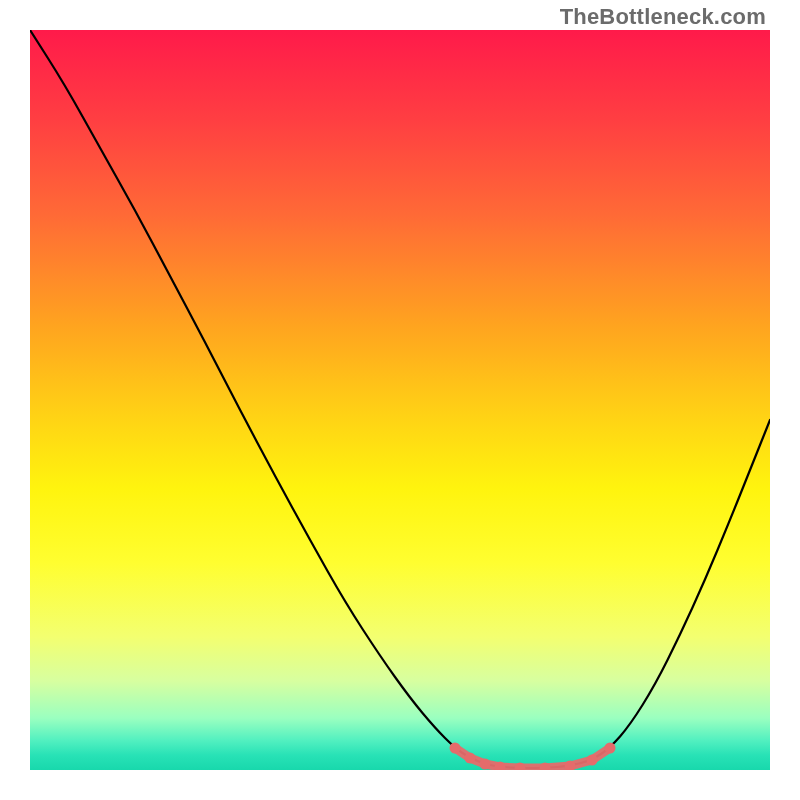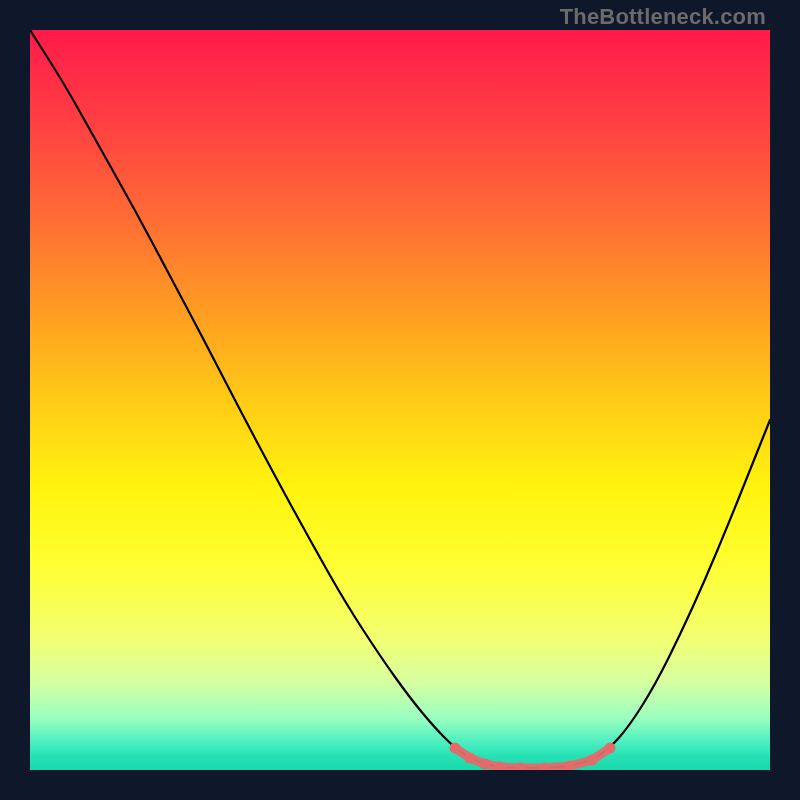--- a/index.html
+++ b/index.html
@@ -1,19 +1,19 @@
 <!DOCTYPE html>
 <html><head>
 <meta charset="utf-8">
 <style>
   * { margin: 0; padding: 0; box-sizing: border-box; }
   html, body { width: 800px; height: 800px; overflow: hidden; background: #000; }
   .frame {
     width: 800px; height: 800px;
-    background: #0f172a;
+    background: #ffffff;
     position: relative;
   }
   .plot-area {
     position: absolute;
     left: 30px; top: 30px;
     width: 740px; height: 740px;
     overflow: hidden;
   }
   .gradient-bg {
     position: absolute;

